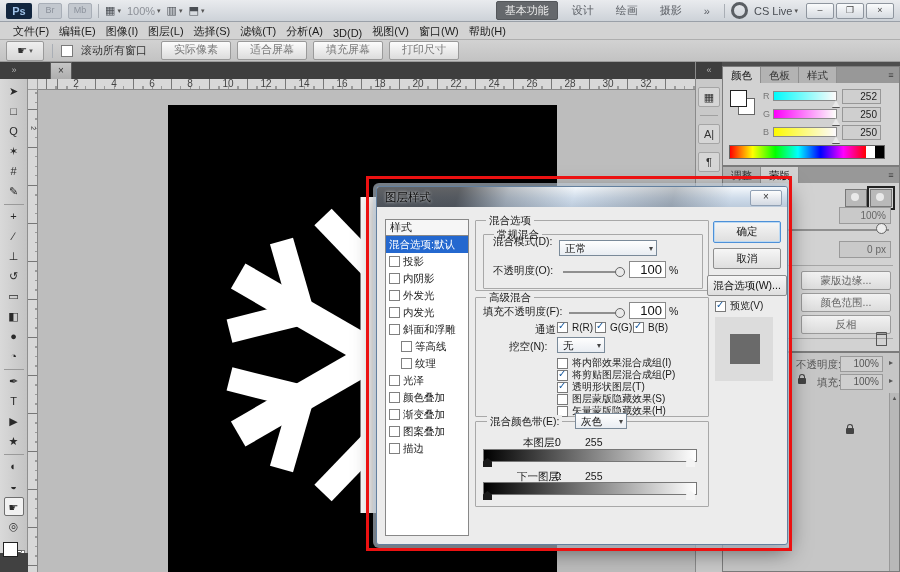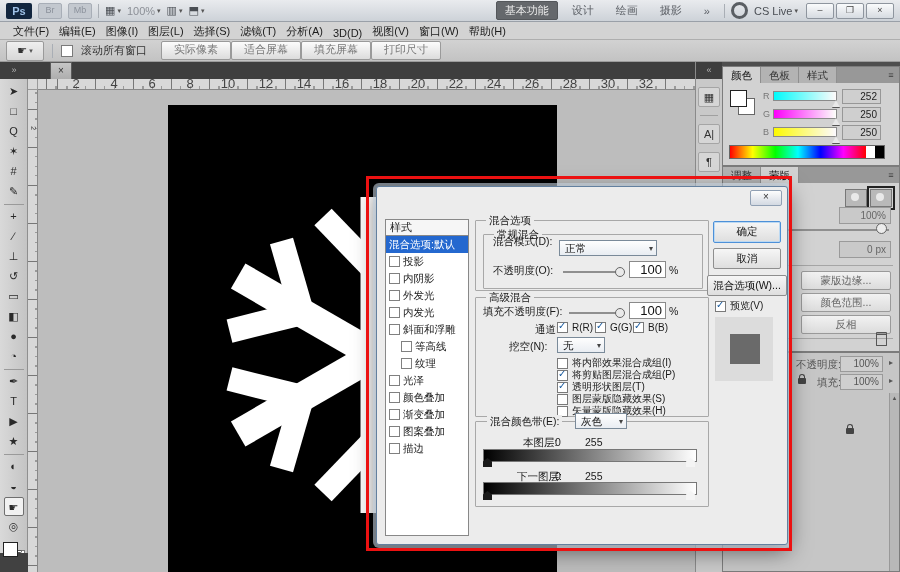--- a/index.html
+++ b/index.html
@@ -37,39 +37,39 @@
     display:flex;align-items:center;gap:8px;padding:0 6px}
   .toolchip{width:36px;height:18px;border:1px solid #9a9a9a;border-radius:2px;
     background:linear-gradient(#efefef,#d7d7d7);display:flex;align-items:center;justify-content:center;gap:2px;
     color:#333;font-size:11px}
   .cbx{width:10px;height:10px;background:#fff;border:1px solid #7a7a7a;display:inline-block;
     position:relative;flex:none;box-sizing:content-box}
   .cbx.checked::after{content:"✓";position:absolute;left:0px;top:-3px;font-size:11px;color:#17599e;font-weight:bold}
   .oblabel{color:#333}
   .obtn{height:17px;padding:0 12px;border:1px solid #9a9a9a;border-radius:2px;
     background:linear-gradient(#fcfcfc,#dcdcdc);color:#777;line-height:15px;font-size:11px}
-  .obgroup{display:flex;margin-left:6px}
+  .obgroup{display:flex;gap:6px;margin-left:6px}
 
   
   #tool-collapse{position:absolute;left:0;top:62px;width:28px;height:17px;background:#3e3e3e;
     color:#b5b5b5;text-align:center;line-height:17px;font-size:9px}
   #tabbar{position:absolute;left:28px;top:62px;width:667px;height:17px;background:#3e3e3e;display:flex}
   #doc-tab{margin-left:22px;background:linear-gradient(#c6c6c6,#aeaeae);border:1px solid #5a5a5a;border-bottom:none;
     color:#161616;font-size:10.5px;padding:0 7px;line-height:16px;display:flex;gap:9px;align-items:center}
   #doc-tab .tabclose{color:#333;font-size:10px}
 
   
   #ruler-corner{position:absolute;left:28px;top:79px;width:10px;height:11px;background:#d8d8d8;
     border-right:1px solid #999;border-bottom:1px solid #999;box-sizing:border-box}
   #ruler-top{position:absolute;left:38px;top:79px;width:657px;height:11px;background:#d8d8d8;
     border-bottom:1px solid #888;box-sizing:border-box;overflow:hidden;
     background-image:repeating-linear-gradient(to right,#777 0 1px,transparent 1px 38px),
                      repeating-linear-gradient(to right,#9a9a9a 0 1px,transparent 1px 9.5px);
     background-position:19px 0,19px 7px;background-size:auto 100%,auto 4px;background-repeat:repeat-x}
-  #ruler-top span{display:inline-block;width:38px;margin:0;font-size:13px;color:#444;text-align:center;
+  #ruler-top span{display:inline-block;width:38px;margin:0;font-size:10px;color:#444;text-align:center;
     vertical-align:top;line-height:9px}
   #ruler-top{padding-left:0}
   #ruler-top .pad{display:inline-block;width:19px}
   #ruler-left{position:absolute;left:28px;top:90px;width:10px;height:482px;background:#d8d8d8;
     border-right:1px solid #888;box-sizing:border-box;overflow:hidden;
     background-image:repeating-linear-gradient(to bottom,#777 0 1px,transparent 1px 38px),
                      repeating-linear-gradient(to bottom,#9a9a9a 0 1px,transparent 1px 9.5px);
     background-position:0 19px,7px 19px;background-size:100% auto,4px auto;background-repeat:repeat-y}
   #ruler-left span{display:block;height:38px;font-size:7.5px;color:#444;writing-mode:vertical-rl;
     text-align:center;width:10px}
@@ -453,20 +453,23 @@
       <span class="lp-box" style="right:16px;top:21px">100%</span>
       <span class="lp-spin" style="right:6px;top:23px">▸</span>
       <div id="locked-row">
         <span class="lock" style="right:36px;top:9px"></span>
       </div>
       <div id="layers-scroll"><span>▲</span></div>
     </div>
   </div>
 
   <div id="dialog">
+    <div id="dlg-title">
+      <span class="ttl">图层样式</span>
+    </div>
     <div id="dlg-close">×</div>
 
     <div id="styles-header">样式</div>
     <div id="styles-list">
       <div class="sitem selected">
           <span>混合选项:默认</span>
         </div>
       <div class="sitem">
           <span class="scb"></span>
           <span>投影</span>

